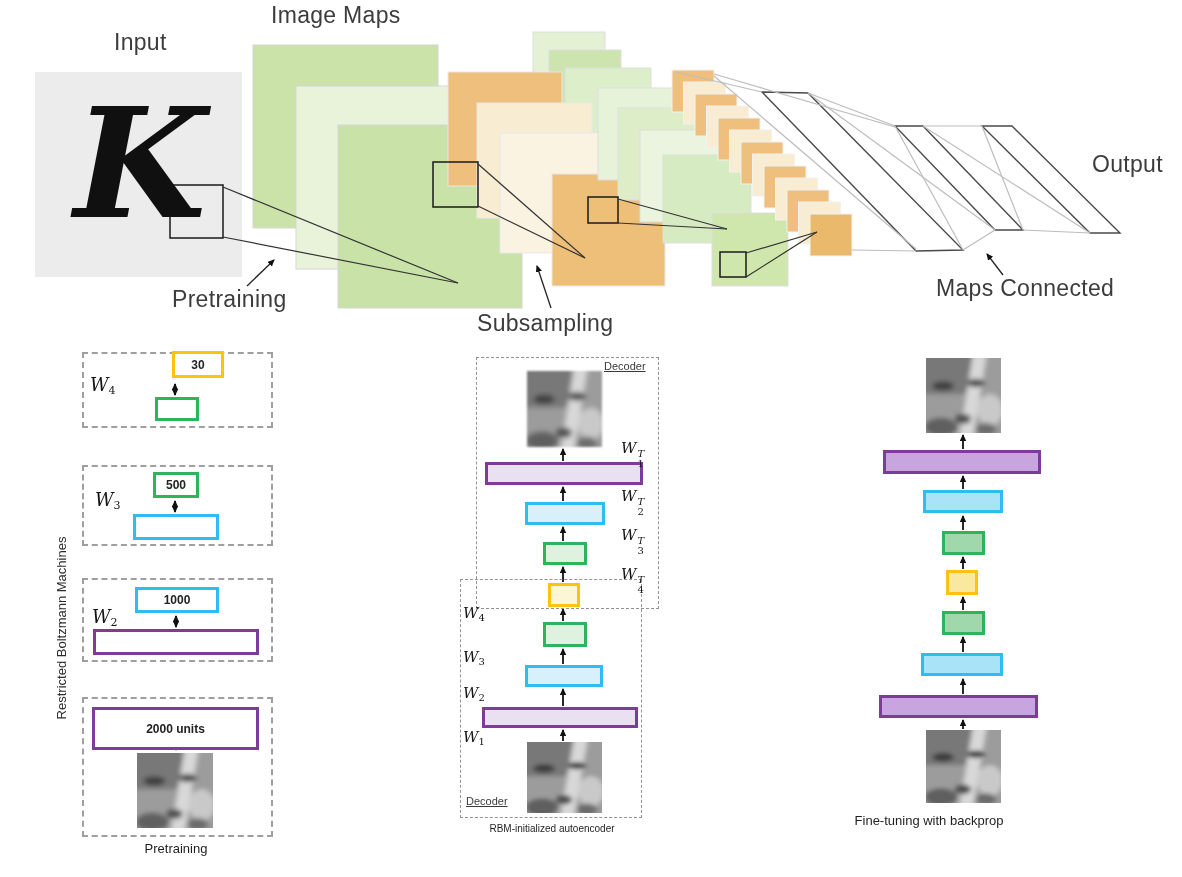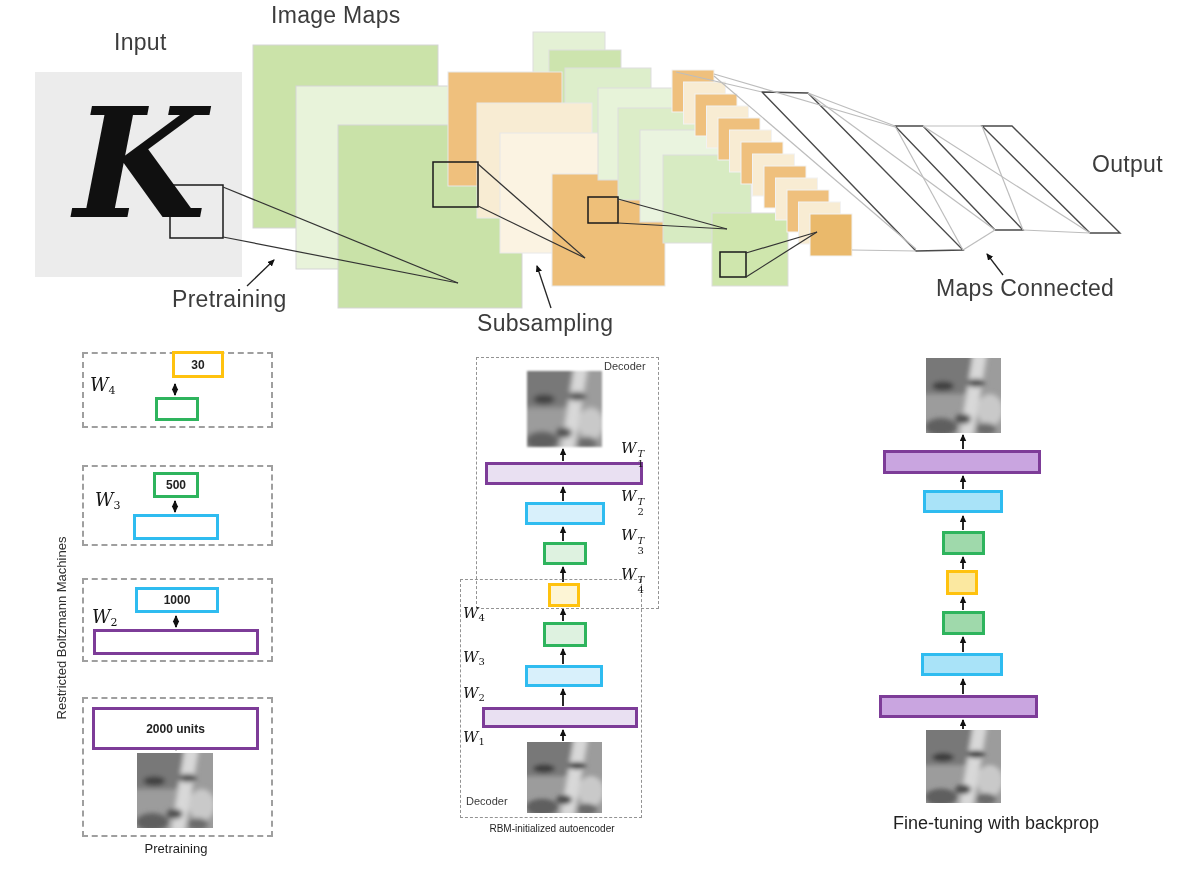--- a/index.html
+++ b/index.html
@@ -4,21 +4,21 @@
 <style>
   html,body{margin:0;padding:0;background:#fff;}
   #stage{position:relative;width:1182px;height:877px;background:#fff;overflow:hidden;
          font-family:"Liberation Sans",sans-serif;}
   svg{display:block;}
   #overlay{position:absolute;left:0;top:0;pointer-events:none;}
 
   .lbl{position:absolute;white-space:nowrap;color:#3d3d3d;}
   .big{font-size:23px;letter-spacing:.3px;color:#3c3c3c;}
   .cap{font-size:13px;color:#1f1f1f;transform:translateX(-50%);}
-  .tiny{font-size:11px;color:#3a3a3a;}
+  .tiny{font-size:11px;color:#3a3a3a;text-decoration:underline;}
 
   .k-glyph{position:absolute;left:55px;top:74px;width:170px;height:180px;
            font-family:"DejaVu Serif",serif;font-style:italic;font-weight:bold;
            font-size:152px;line-height:180px;text-align:center;color:#101010;}
 
   .dash{position:absolute;border:2px dashed #9f9f9f;box-sizing:border-box;}
   .dash-thin{position:absolute;border:1.5px dashed #939393;box-sizing:border-box;}
 
   .box{position:absolute;box-sizing:border-box;background:#fff;border:3px solid #000;
        display:flex;align-items:center;justify-content:center;
@@ -288,15 +288,15 @@
   <div class="box b-green f-mgreen" style="left:942px;top:531px;width:43px;height:24px"></div>
   <div class="box b-yellow f-myellow" style="left:946px;top:570px;width:32px;height:25px"></div>
   <div class="box b-green f-mgreen" style="left:942px;top:611px;width:43px;height:24px"></div>
   <div class="box b-cyan f-mcyan" style="left:921px;top:653px;width:82px;height:23px"></div>
   <div class="box b-purple f-mpurple" style="left:879px;top:695px;width:159px;height:23px"></div>
 
   <svg class="face" style="left:926px;top:730px" width="75" height="73" viewBox="0 0 75 75" preserveAspectRatio="none">
       <use href="#face-art"></use>
     </svg>
 
-  <div class="lbl cap" style="left:996px;top:813px;font-size:18px">Fine-tuning with backprop</div>
+  <div class="lbl cap" style="left:929px;top:813px;font-size:13px">Fine-tuning with backprop</div>
 
 </div>
 
 </body></html>

